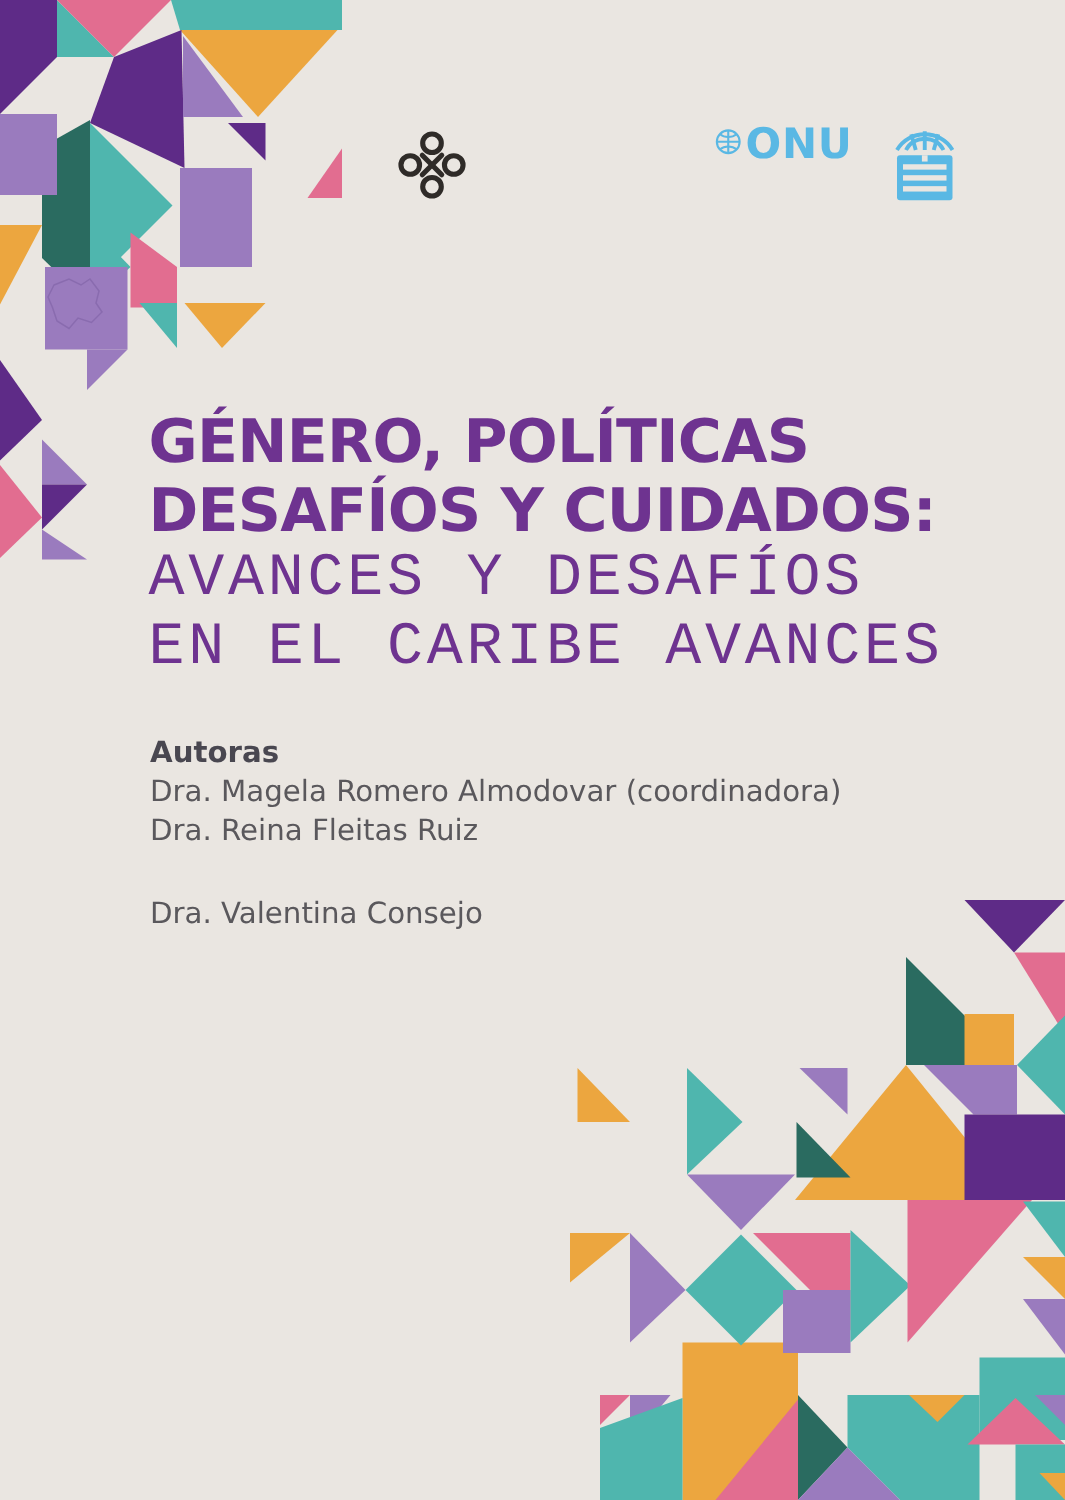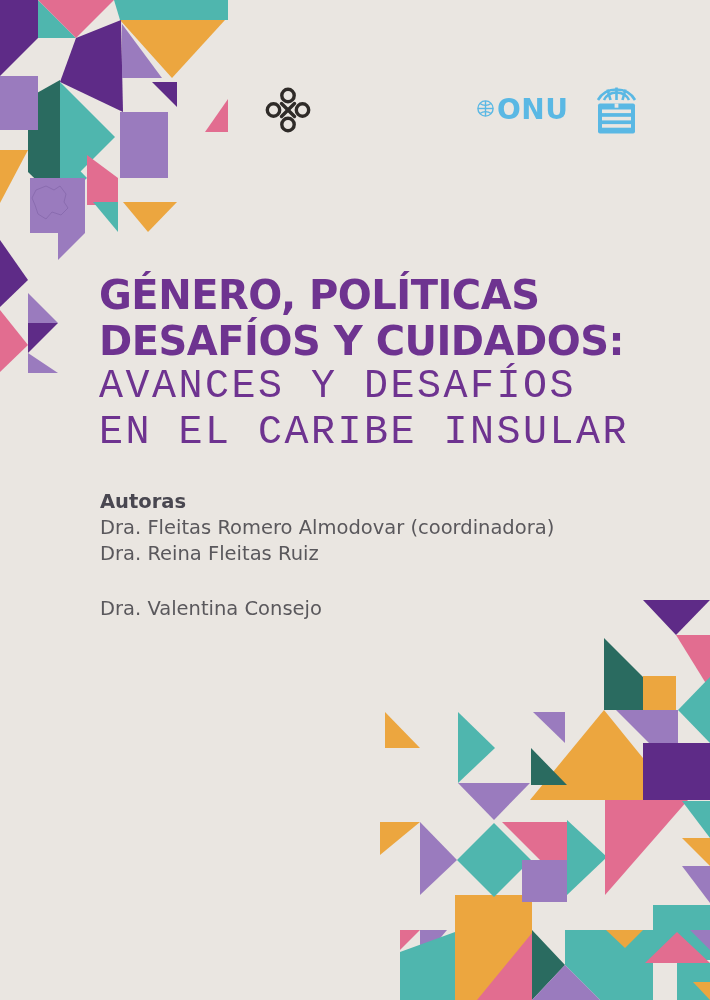--- a/index.html
+++ b/index.html
@@ -6,21 +6,21 @@
   .page{position:relative;width:710px;height:1000px;margin:0 auto;overflow:hidden;
         background:var(--c-bg,#EAE6E1);font-family:"DejaVu Sans","Liberation Sans",sans-serif;}
   .decor{position:absolute;z-index:0;}
   .content{position:absolute;z-index:1;}
 
   
   .clacso{left:264px;top:86px;display:flex;align-items:flex-start;}
   .clacso .knot{flex:0 0 auto;margin-right:8px;}
   .cname{font-size:24px;font-weight:bold;letter-spacing:3px;color:var(--c-ink,#2F2B28);line-height:26px;}
   .csub{font-size:10.5px;color:#4A4846;line-height:12.5px;font-family:"Liberation Sans",sans-serif;}
-  .onu{left:468px;top:83px;display:flex;align-items:center;gap:19px;}
+  .onu{left:468px;top:83px;display:flex;align-items:flex-start;gap:19px;}
   .onu-text{display:flex;flex-direction:column;color:var(--c-onu,#5AB8E4);font-weight:bold;}
   .onu-row1{display:flex;align-items:flex-start;height:25px;}
   .onu-row1 .unglobe{margin:2px 2px 0 8px;}
   .onu-word{font-size:28px;line-height:25px;letter-spacing:0.5px;}
   .onu-row2{font-size:28px;line-height:28px;letter-spacing:0.5px;}
   .onu-emblem{margin-left:5px;}
 
   
   .title{left:99px;top:272px;color:var(--c-title,#6E3390);}
   .title .bold{font-size:40px;font-weight:bold;letter-spacing:-0.5px;line-height:46px;
@@ -152,25 +152,25 @@
           <rect x="22.6" y="20.5" width="3.8" height="4.2"></rect>
         </g>
       </svg>
     </div>
   </header>
 
   <main class="content title">
     <div class="bold">GÉNERO, POLÍTICAS</div>
     <div class="bold">DESAFÍOS Y CUIDADOS:</div>
     <div class="light">AVANCES Y DESAFÍOS</div>
-    <div class="light">EN EL CARIBE INSULAR</div>
+    <div class="light">EN EL CARIBE AVANCES</div>
   </main>
 
   <section class="content credits">
     <div class="hd">Autoras</div>
-    <div class="ln">Dra. Fleitas Romero Almodovar (coordinadora)</div>
+    <div class="ln">Dra. Magela Romero Almodovar (coordinadora)</div>
     <div class="ln">Dra. Reina Fleitas Ruiz</div>
     <div class="block2">
       <div class="ln">Dra. Valentina Consejo</div>
     </div>
   </section>
 
 </div>
 
 </body></html>

